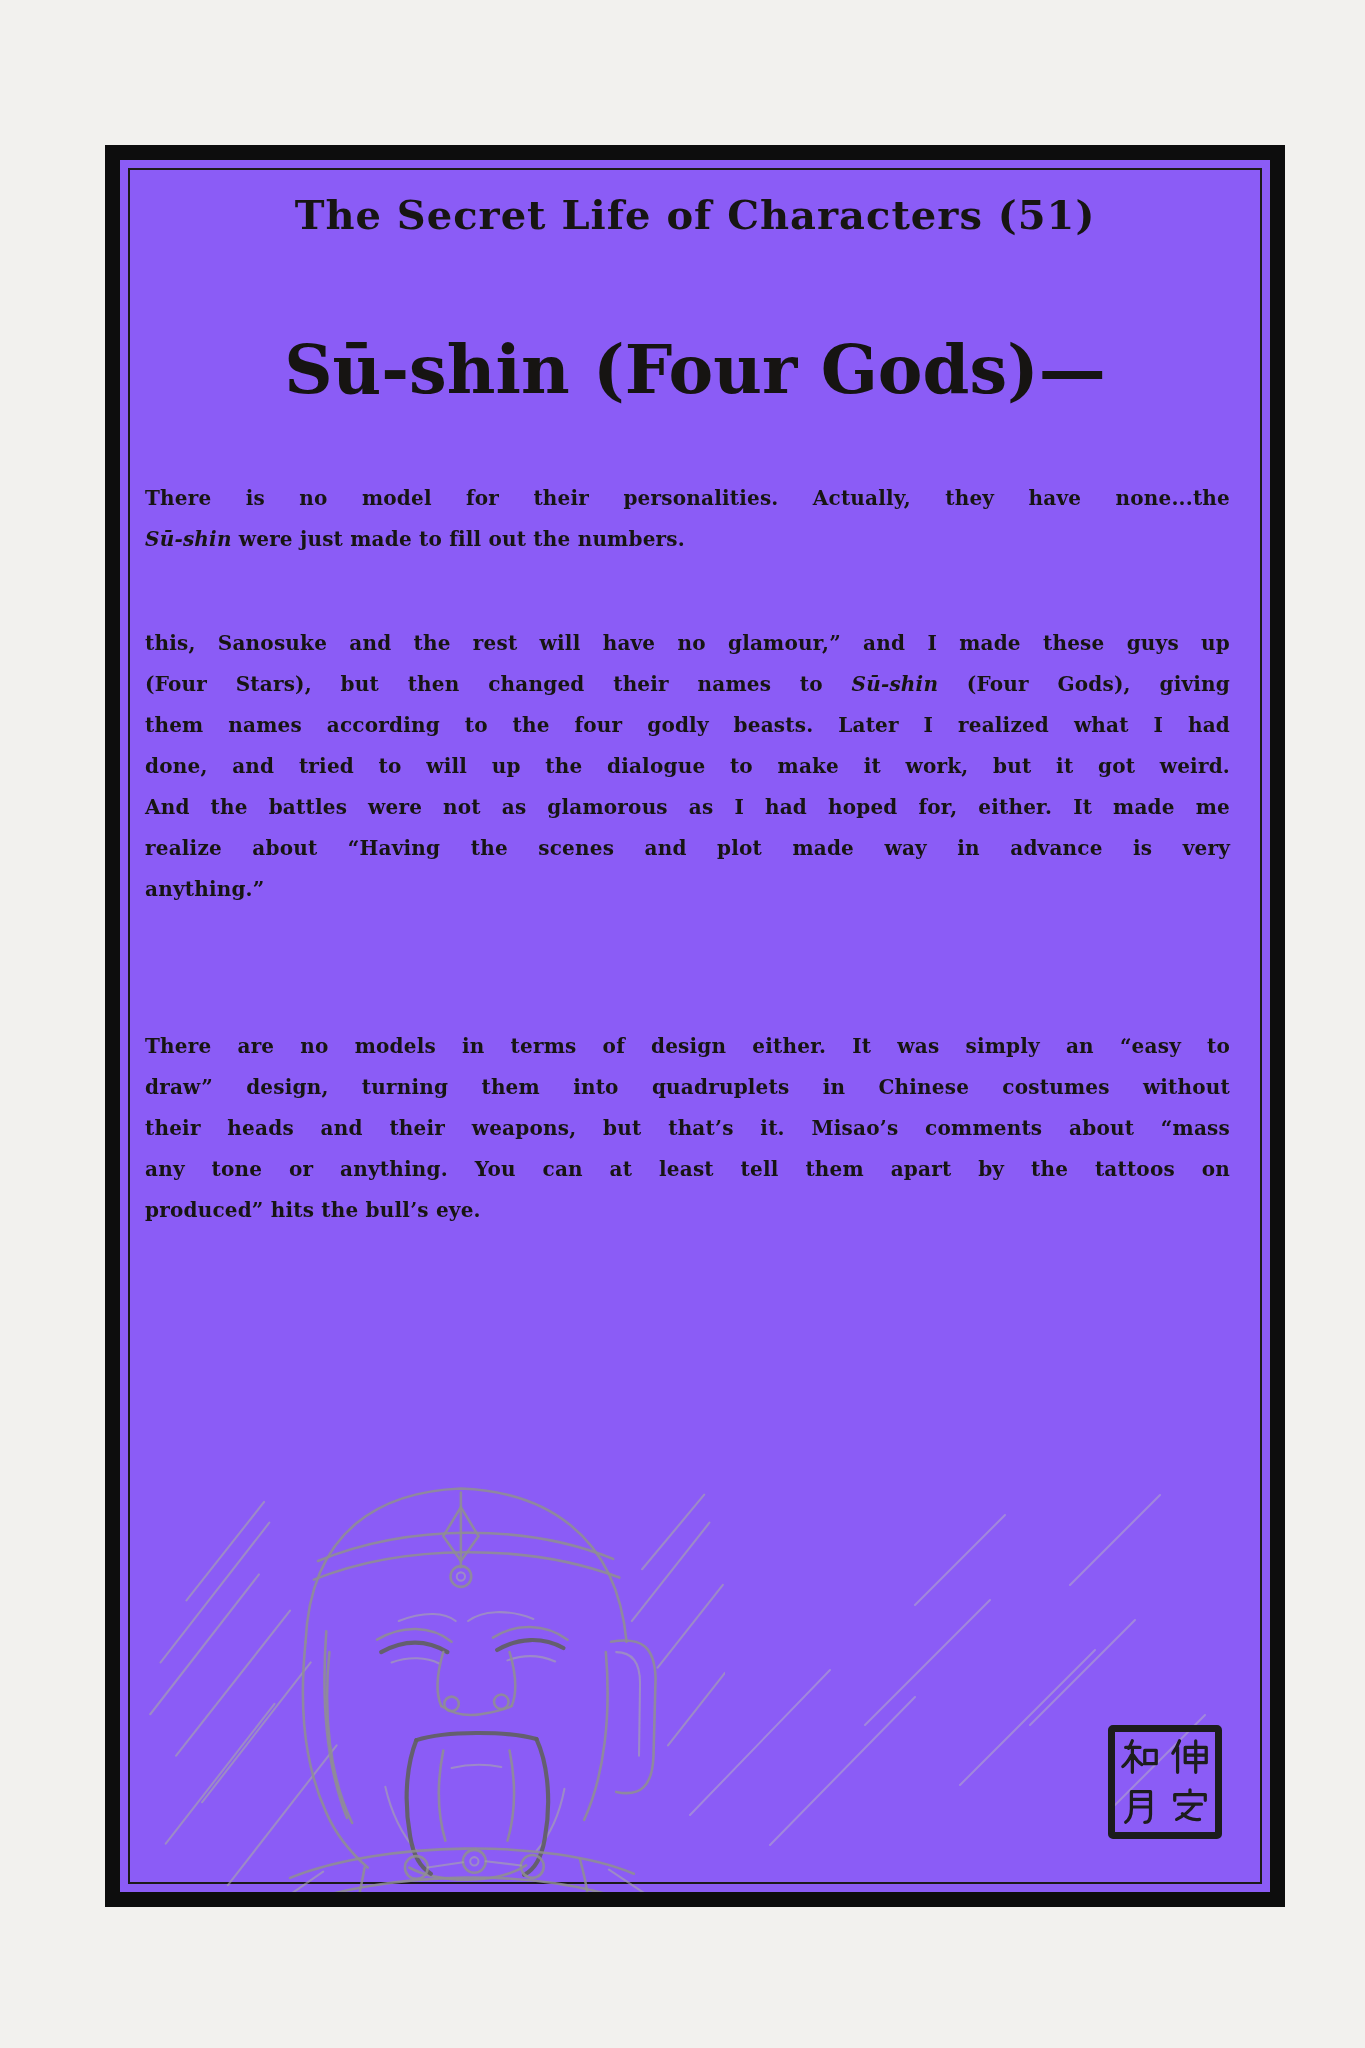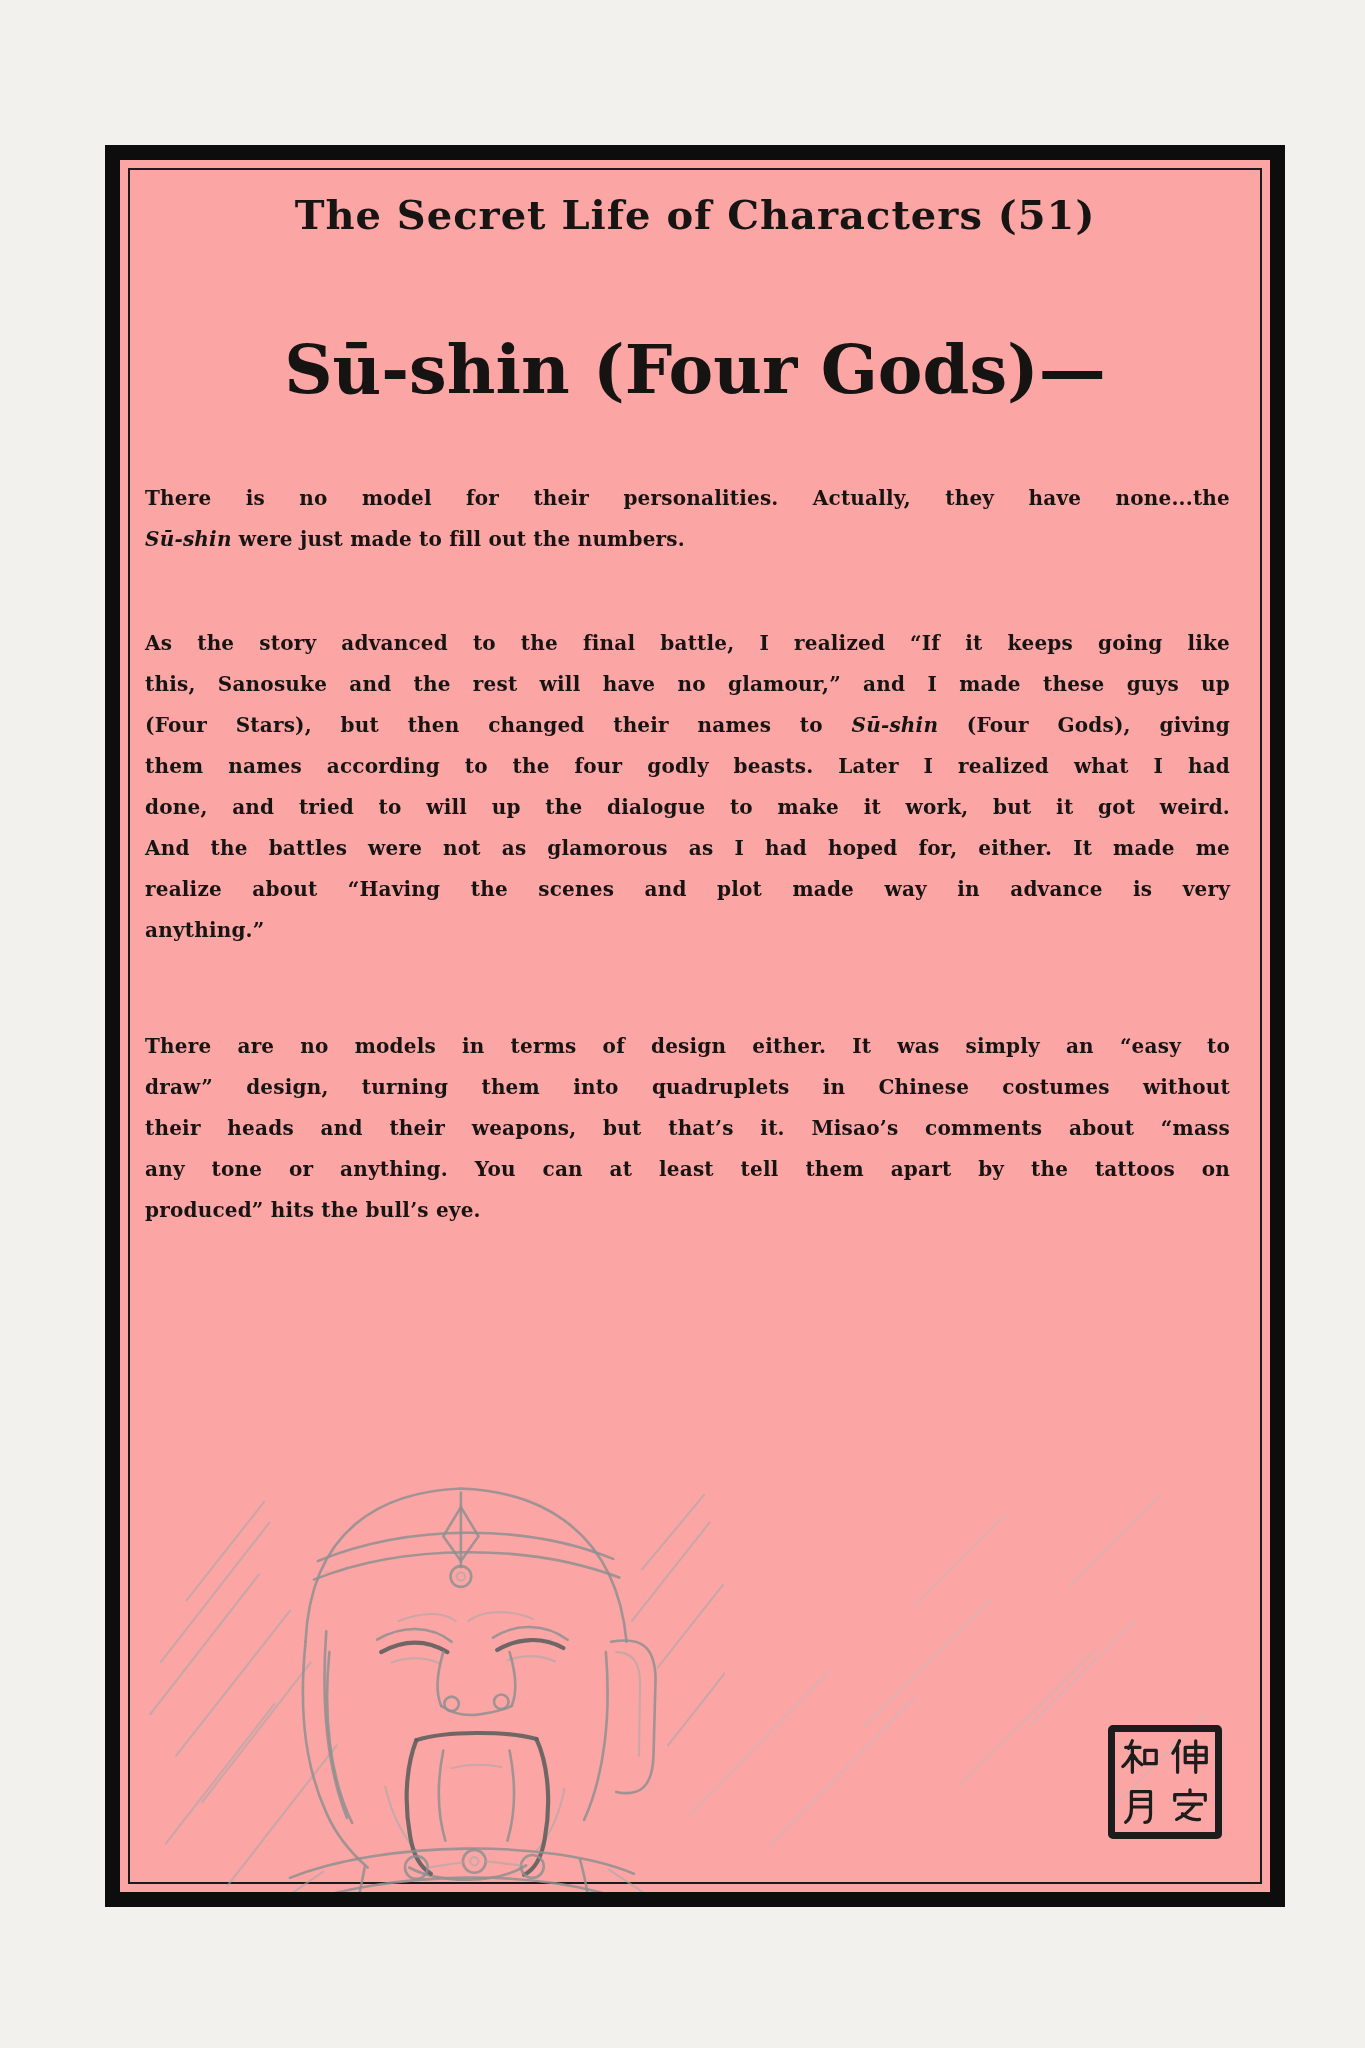--- a/index.html
+++ b/index.html
@@ -3,21 +3,21 @@
 <meta charset="utf-8">
 <style>
   html,body{margin:0;padding:0;}
   body{
     width:1365px;height:2048px;position:relative;overflow:hidden;
     background:#f2f1ee;
     font-family:"DejaVu Serif", serif;
   }
   .page{
     position:absolute;left:105px;top:145px;width:1180px;height:1762px;
-    box-sizing:border-box;border:15px solid #0d0d0d;background:#fca5a5;
+    box-sizing:border-box;border:15px solid #0d0d0d;background:#8b5cf6;
     overflow:hidden;
   }
   .page-liner{
     position:absolute;inset:8px;border:2px solid #1b1b1b;pointer-events:none;
   }
   .series-title{
     position:absolute;left:0;right:0;top:30px;
     text-align:center;font-weight:bold;font-size:40px;line-height:50px;
     letter-spacing:1px;color:#171513;
   }
@@ -63,21 +63,20 @@
   <div class="page-liner"></div>
 
   <div class="series-title">The Secret Life of Characters (51)</div>
   <h1 class="big-title l2">Sū-shin (Four Gods)—</h1>
 
   <div class="para p1">
       <div class="tline">There is no model for their personalities. Actually, they have none...the</div>
       <div class="tline last"><i>Sū-shin</i> were just made to fill out the numbers.</div>
     </div>
   <div class="para p2">
-      <div class="tline">As the story advanced to the final battle, I realized “If it keeps going like</div>
       <div class="tline">this, Sanosuke and the rest will have no glamour,” and I made these guys up</div>
       <div class="tline">(Four Stars), but then changed their names to <i>Sū-shin</i> (Four Gods), giving</div>
       <div class="tline">them names according to the four godly beasts. Later I realized what I had</div>
       <div class="tline">done, and tried to will up the dialogue to make it work, but it got weird.</div>
       <div class="tline">And the battles were not as glamorous as I had hoped for, either. It made me</div>
       <div class="tline">realize about “Having the scenes and plot made way in advance is very</div>
       <div class="tline last">anything.”</div>
     </div>
   <div class="para p3">
       <div class="tline">There are no models in terms of design either. It was simply an “easy to</div>

